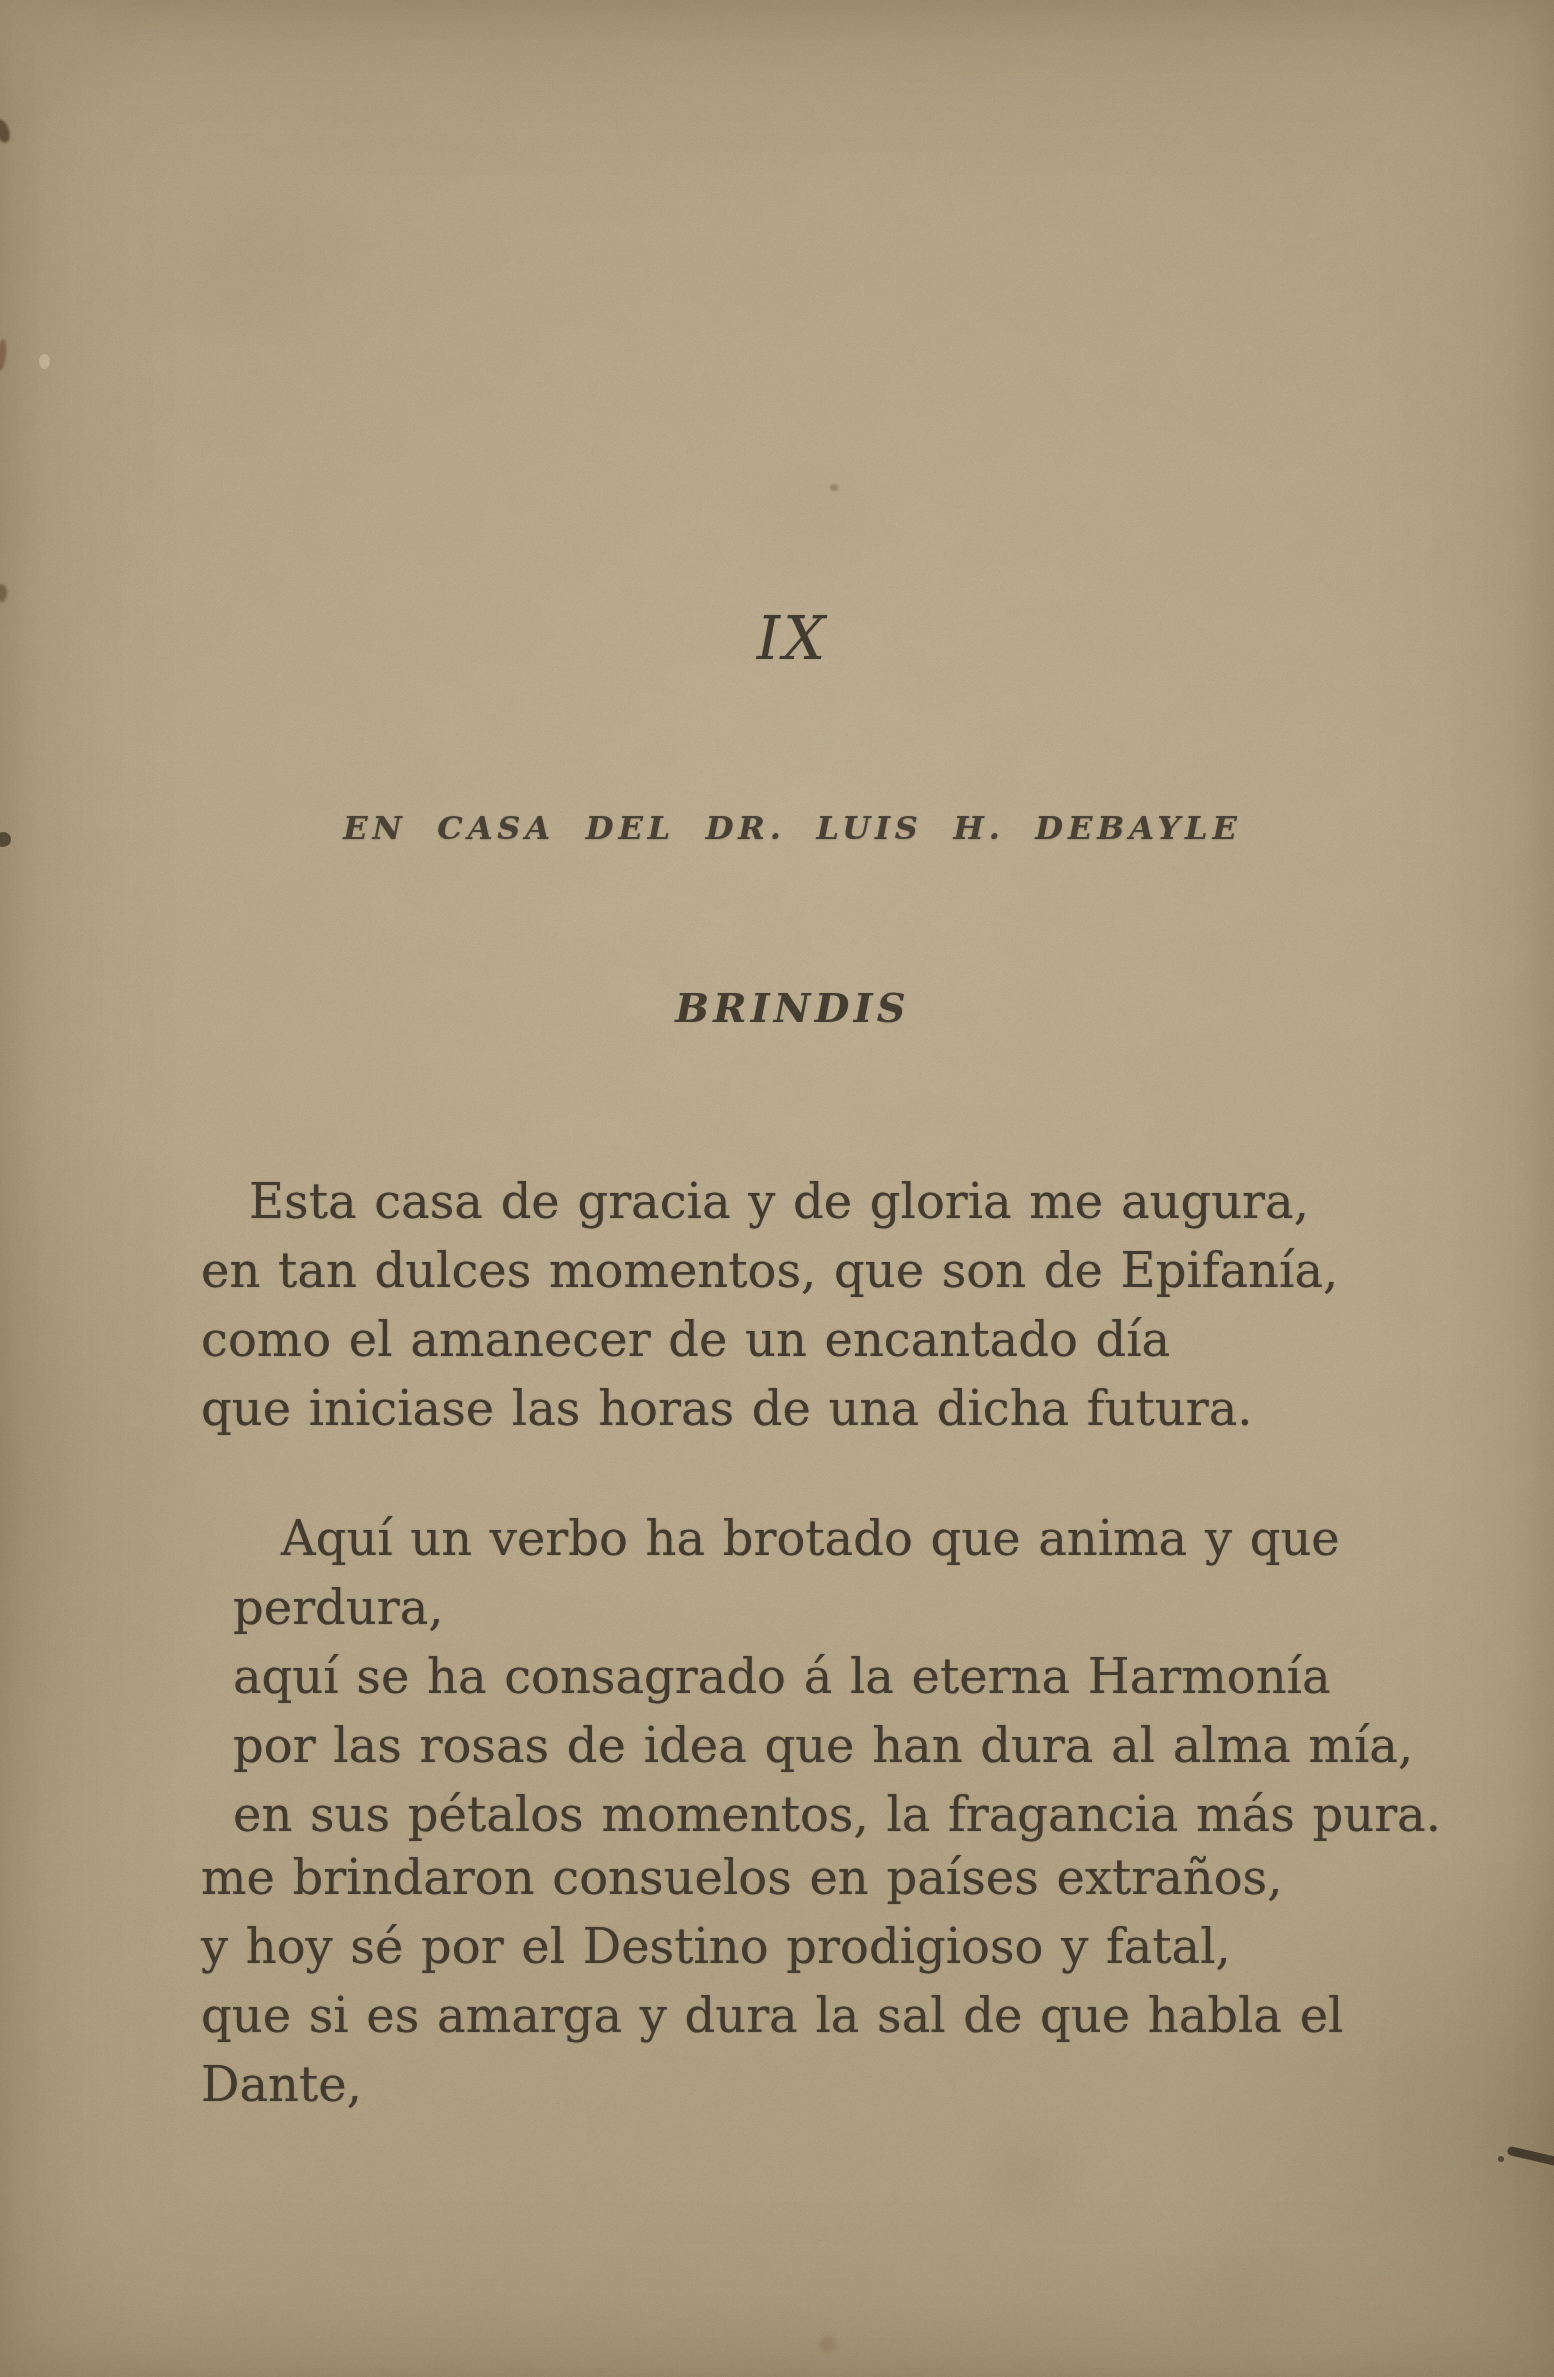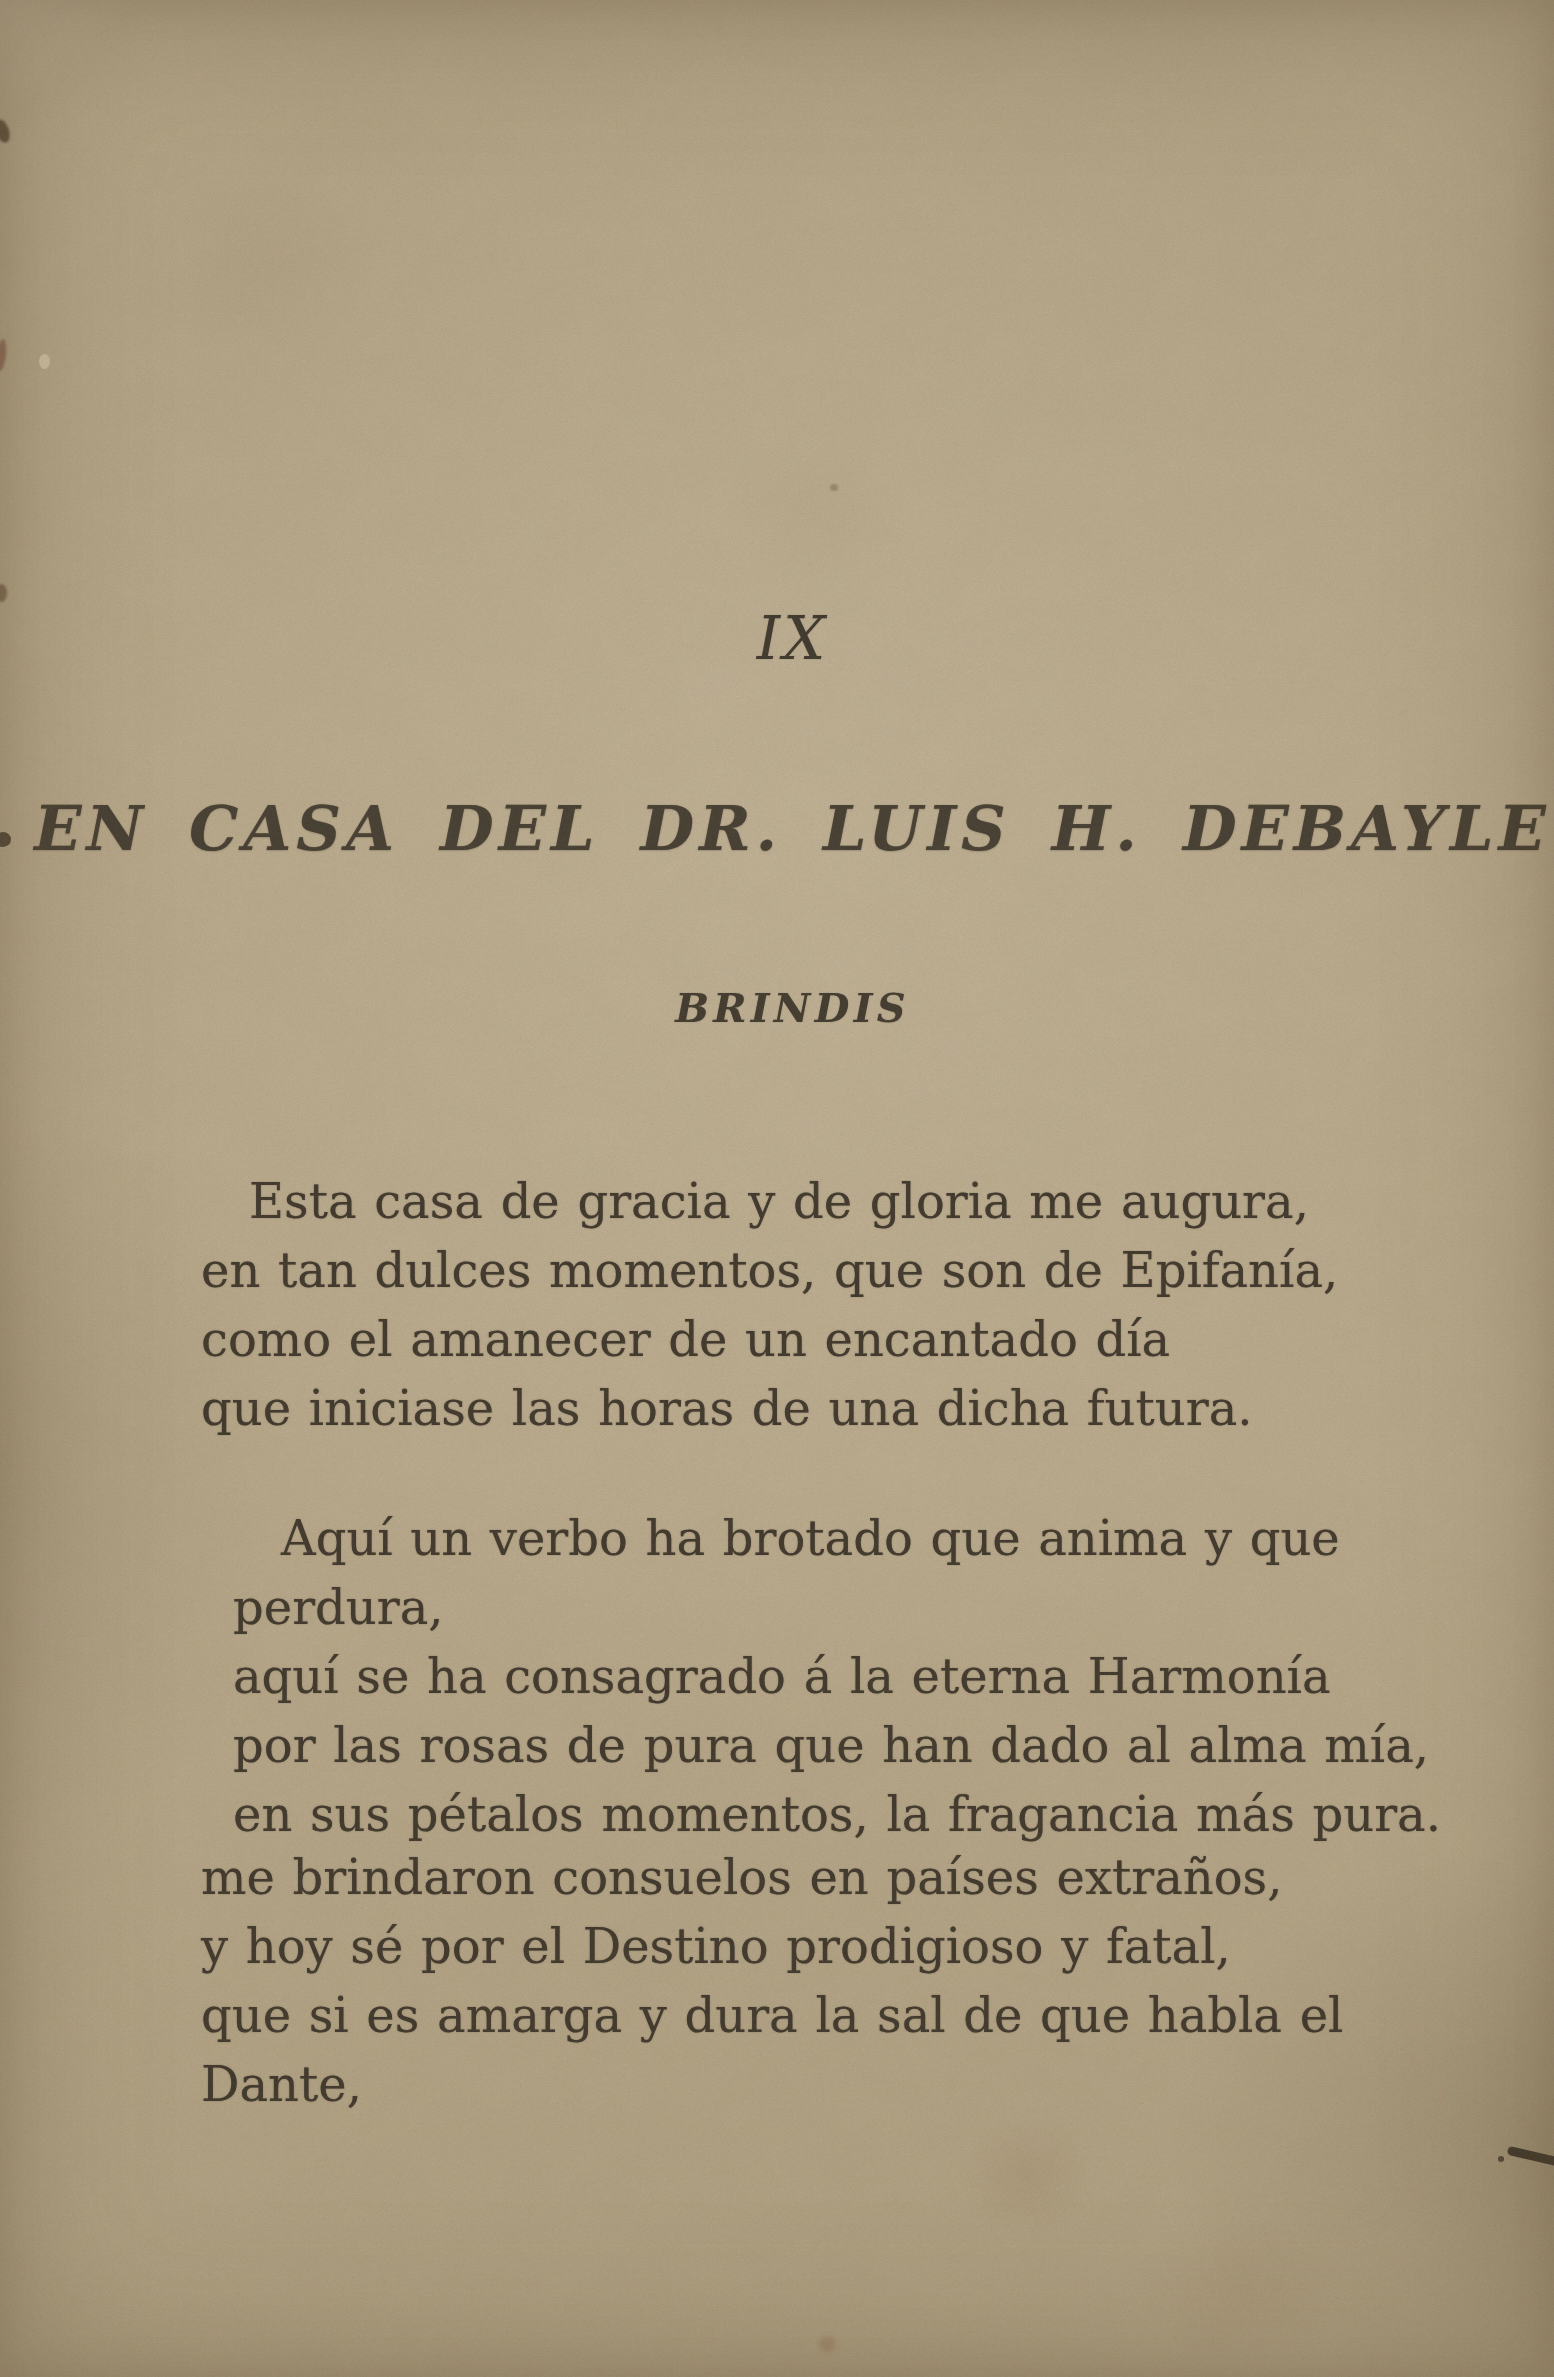--- a/index.html
+++ b/index.html
@@ -25,21 +25,21 @@
   .center-wrap { position: absolute; left: 30.5px; width: 1524px; text-align: center; font-style: italic; }
 
   .chapter {
     top: 605px;
     font-size: 59px; line-height: 67px; letter-spacing: 3px;
     color: rgba(56,49,38,.94);
     text-shadow: 0 0 1.2px rgba(56,49,38,.45);
   }
   .title {
     top: 798px;
-    font-size: 62px; line-height: 61px; font-weight: 700;
+    font-size: 32px; line-height: 61px; font-weight: 700;
     letter-spacing: 4.9px; word-spacing: 14.6px;
     color: rgba(62,54,42,.90);
     text-shadow: 0 0 1.2px rgba(62,54,42,.40), 0 1.2px 1.8px rgba(62,54,42,.18);
     white-space: nowrap;
   }
   .subtitle {
     top: 980px;
     font-size: 40px; line-height: 55px; font-weight: 700;
     letter-spacing: 4.3px;
     color: rgba(58,50,38,.92);
@@ -103,21 +103,21 @@
   <div class="stanza stanza-1">
     <div class="line indent">Esta casa de gracia y de gloria me augura,</div>
     <div class="line">en tan dulces momentos, que son de Epifanía,</div>
     <div class="line">como el amanecer de un encantado día</div>
     <div class="line">que iniciase las horas de una dicha futura.</div>
   </div>
 
   <div class="stanza stanza-2">
     <div class="line indent">Aquí un verbo ha brotado que anima y que perdura,</div>
     <div class="line">aquí se ha consagrado á la eterna Harmonía</div>
-    <div class="line">por las rosas de pura que han dado al alma mía,</div>
+    <div class="line">por las rosas de idea que han dura al alma mía,</div>
     <div class="line">en sus pétalos momentos, la fragancia más pura.</div>
   </div>
 
   <div class="stanza stanza-3">
     <div class="line">me brindaron consuelos en países extraños,</div>
     <div class="line">y hoy sé por el Destino prodigioso y fatal,</div>
     <div class="line">que si es amarga y dura la sal de que habla el Dante,</div>
   </div>
 
   <svg class="grain" width="1554" height="2377" xmlns="http://www.w3.org/2000/svg" viewBox="0 0 2550 3900">

